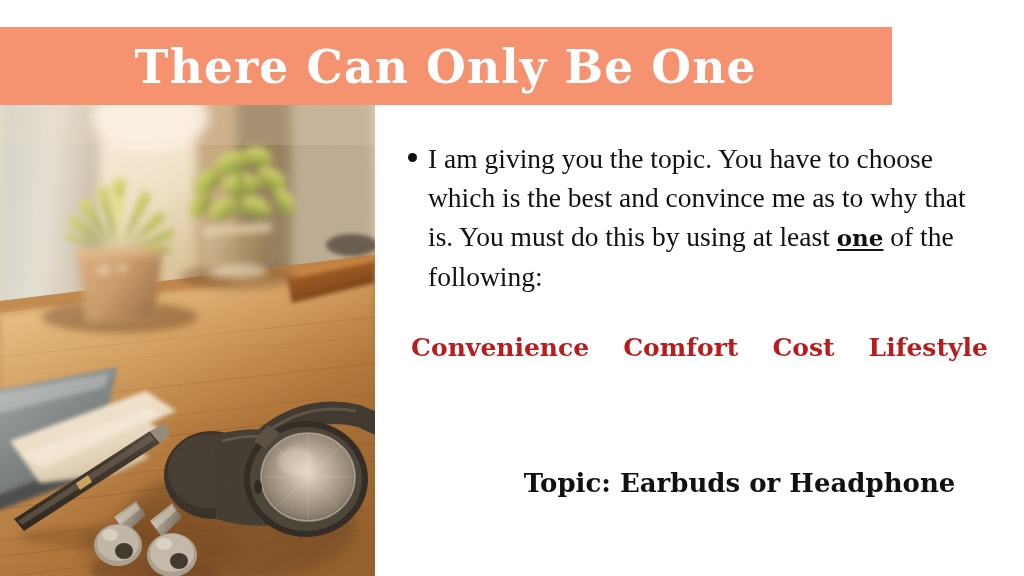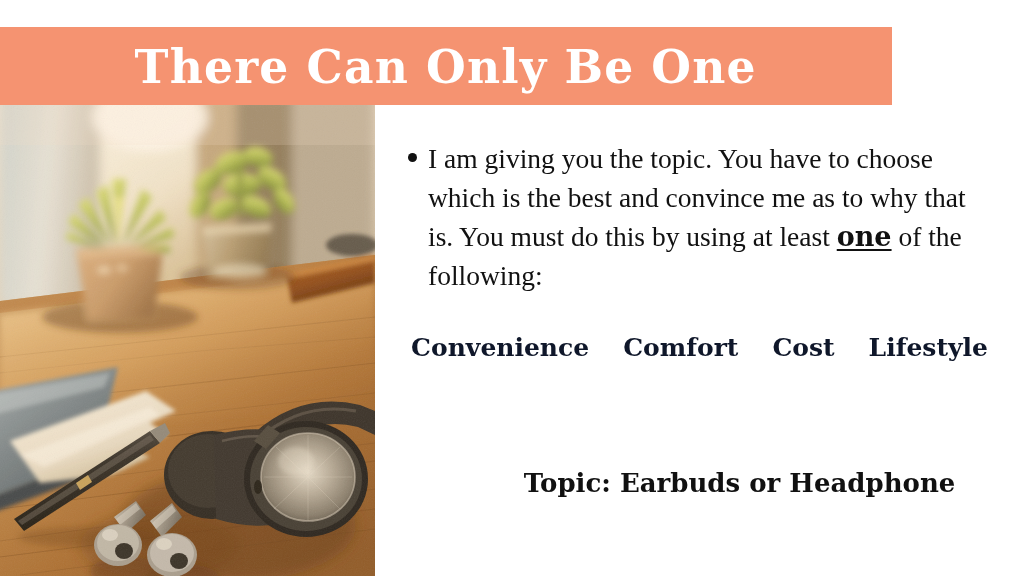--- a/index.html
+++ b/index.html
@@ -86,21 +86,21 @@
     font-size: 27.5px;
     line-height: 39px;
     color: #111111;
     width: 552px;
   }
   .bullet-text .emph {
     font-family: "DejaVu Serif", "Liberation Serif", serif;
     font-weight: bold;
     text-decoration: underline;
     text-underline-offset: 3px;
-    font-size: 27px;
+    font-size: 23px;
   }
 
   
   .criteria-row-1 {
     position: absolute;
     left: 0;
     top: 228px;
     width: 649px;
     text-align: center;
   }
@@ -108,21 +108,21 @@
     position: absolute;
     left: 0;
     top: 274px;
     width: 649px;
     text-align: center;
   }
   .criteria {
     font-family: "DejaVu Serif", "Liberation Serif", serif;
     font-weight: bold;
     font-size: 25px;
-    color: #0f172a;
+    color: #b91c1c;
     white-space: nowrap;
   }
   .criteria-row-1 .criteria { margin: 0 17px; }
 
   
   .topic-line {
     position: absolute;
     left: 0;
     top: 363px;
     width: 649px;

